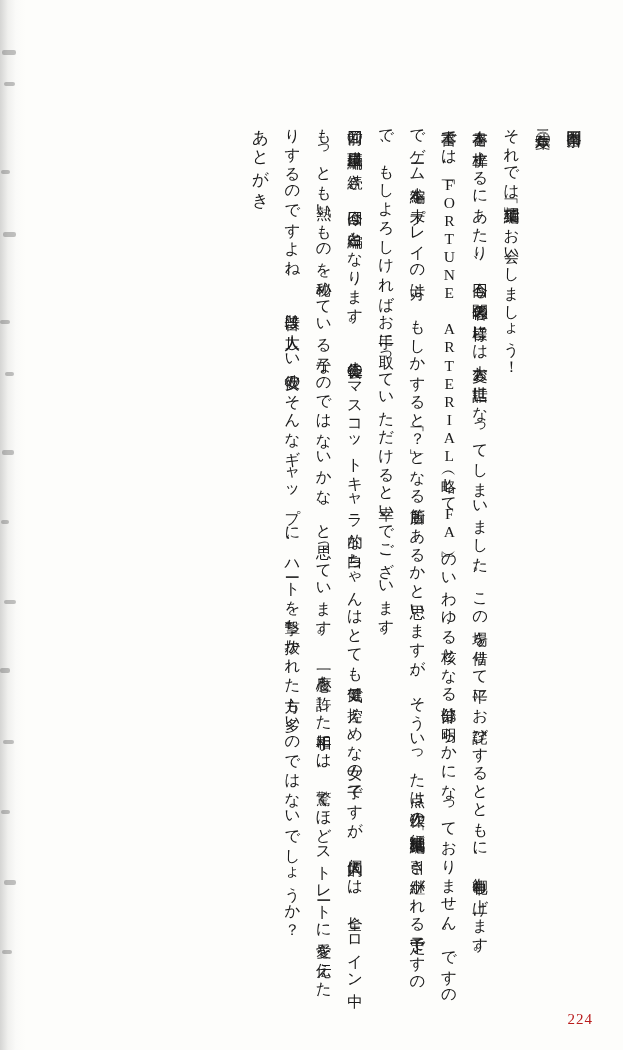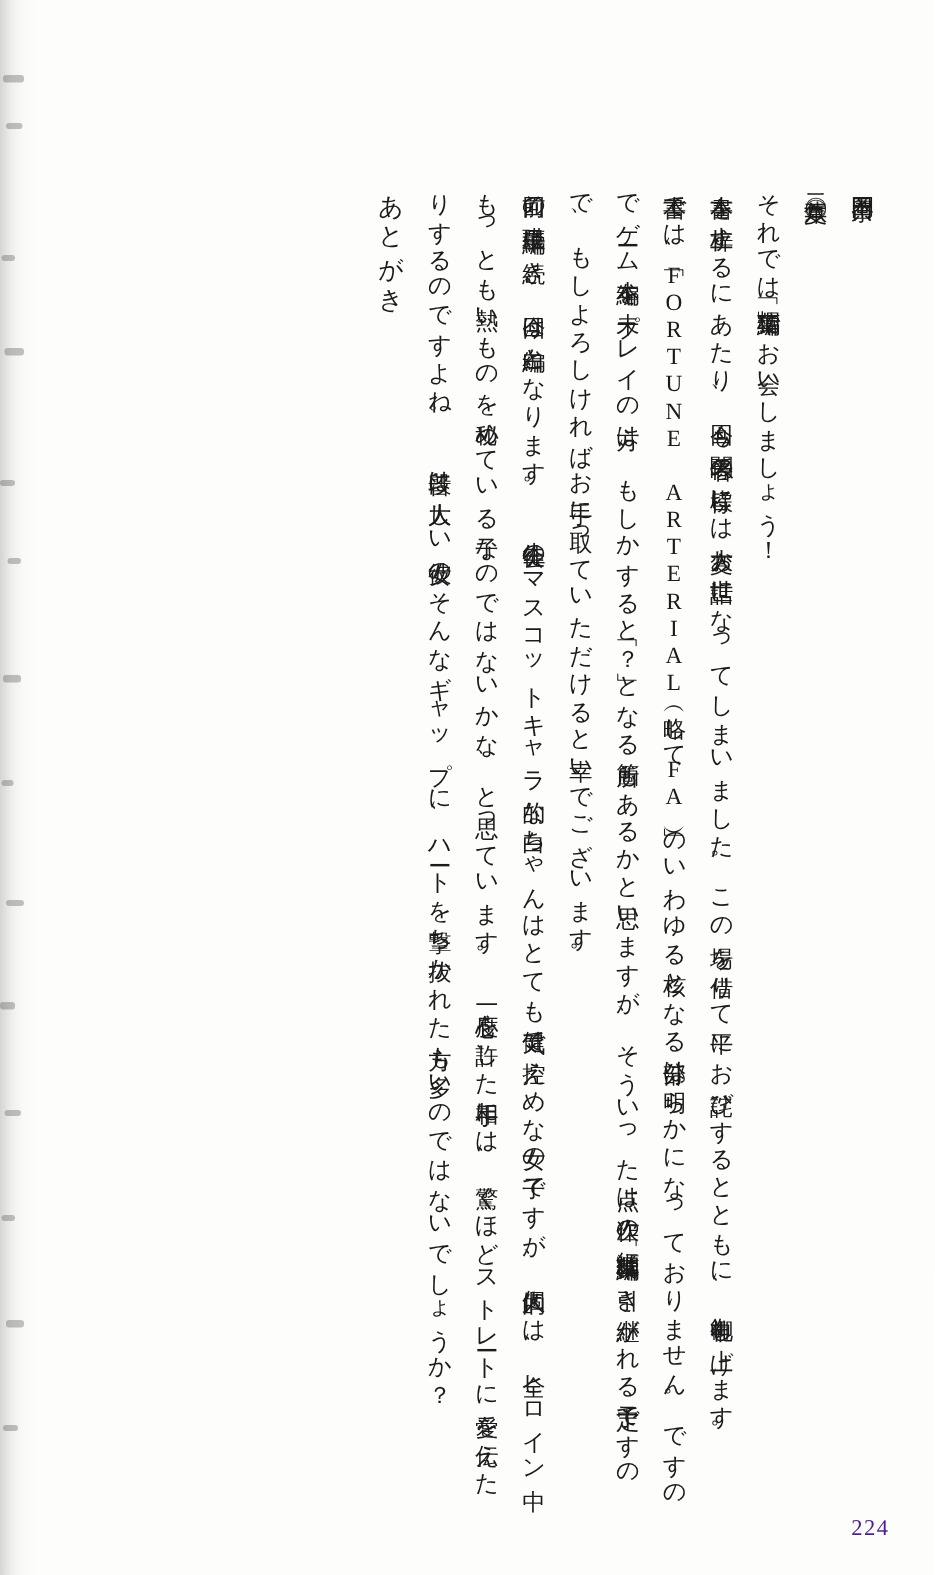--- a/index.html
+++ b/index.html
@@ -79,21 +79,21 @@
   .signature {
     font-size: 15.5px;
     letter-spacing: 1px;
     padding-top: 700px;
   }
   #page-number {
     position: absolute;
     right: 30px;
     bottom: 22px;
     font-size: 15px;
-    color: #4c1d95;
+    color: #b91c1c;
     letter-spacing: 1px;
     font-family: "Liberation Serif", "DejaVu Serif", serif;
   }
 </style>
 </head>
 <body>
 
 <div id="page">
 
   <div id="binding-edge"></div>

